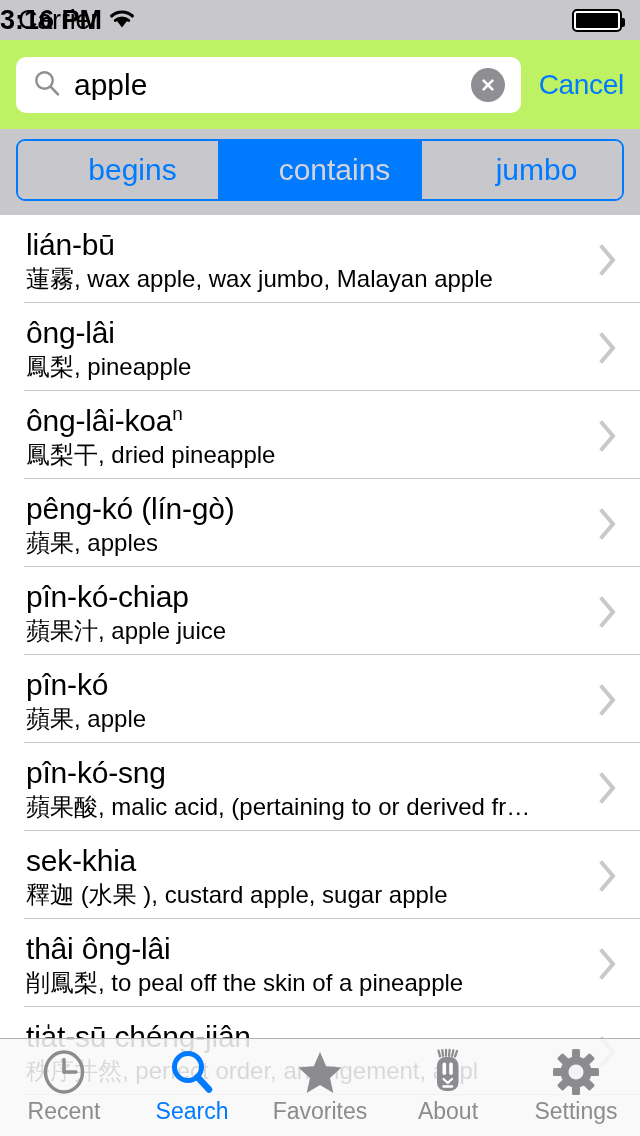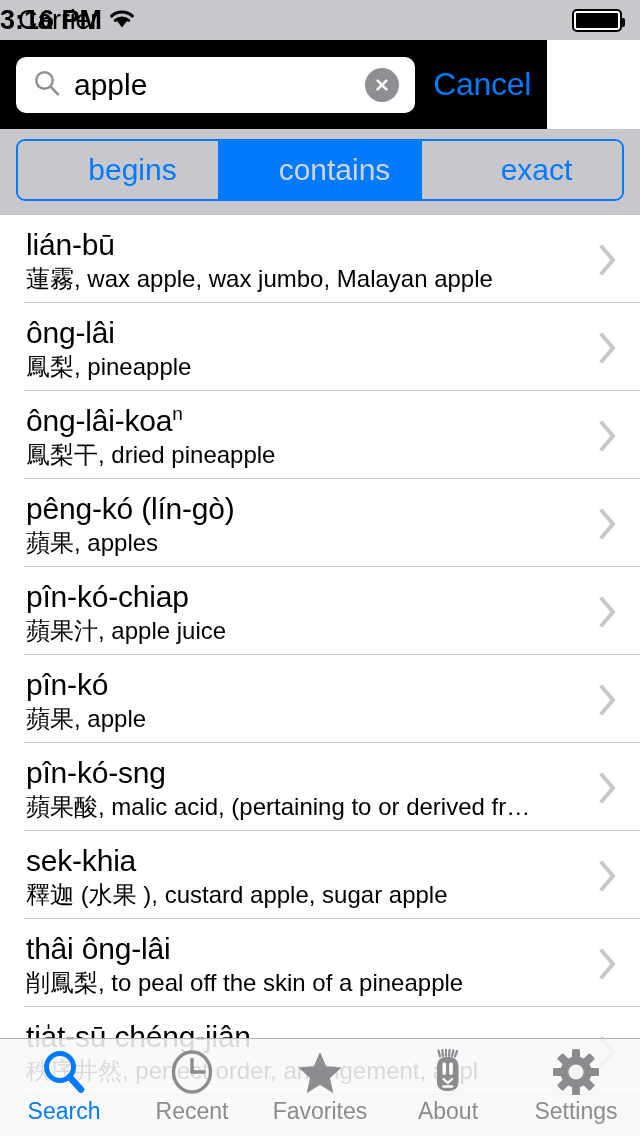--- a/index.html
+++ b/index.html
@@ -82,23 +82,23 @@
     width: 3px;
     height: 9px;
     background: #000;
     border-radius: 0 2px 2px 0;
   }
 
   
   .search-region {
     position: absolute;
     top: 40px; left: 0;
-    width: 547px;
+    width: 640px;
     height: 89px;
-    background: #000000;
+    background: #bef264;
     display: flex;
     align-items: center;
     box-sizing: border-box;
     padding: 0 16px;
   }
   .search-field {
     flex: 1 1 auto;
     height: 56px;
     background: #ffffff;
     border-radius: 10px;
@@ -124,21 +124,21 @@
     border-radius: 50%;
     background: #8e8e93;
     display: flex;
     align-items: center;
     justify-content: center;
     margin-right: 6px;
   }
   .cancel-btn {
     flex: 0 0 auto;
     margin-left: 18px;
-    font-size: 32px;
+    font-size: 28px;
     color: #007aff;
     white-space: nowrap;
     letter-spacing: -0.3px;
   }
 
   
   .segment-region {
     position: absolute;
     top: 129px; left: 0;
     width: 640px;
@@ -299,21 +299,21 @@
         </svg>
       </span>
     </div>
     <div class="cancel-btn">Cancel</div>
   </div>
 
   <div class="segment-region">
     <div class="segmented">
       <div class="segment">begins</div>
       <div class="segment selected">contains</div>
-      <div class="segment">exact</div>
+      <div class="segment">jumbo</div>
     </div>
   </div>
 
   <div class="list">
 
     <div class="row">
       <div class="headword"><span>lián-bū</span><span class="sup"></span></div>
       <div class="gloss">蓮霧, wax apple, wax jumbo, Malayan apple</div>
       <span class="chevron">
         <svg width="20" height="34" viewBox="0 0 20 34">
@@ -418,40 +418,40 @@
         <svg width="20" height="34" viewBox="0 0 20 34">
             <polyline points="4,4 15,17 4,30" stroke="#c7c7cc" stroke-width="4" fill="none" stroke-linecap="square"></polyline>
           </svg>
       </span>
       <div class="row-sep"></div>
     </div>
 
   </div>
 
   <div class="tab-bar">
-
-    <div class="tab active">
-      <span class="tab-icon">
-        <svg width="50" height="50" viewBox="0 0 50 50">
-          <circle cx="21" cy="20" r="13.5" stroke="#007aff" stroke-width="5" fill="none"></circle>
-          <line x1="30.5" y1="30" x2="42" y2="42.5" stroke="#007aff" stroke-width="6.5" stroke-linecap="round"></line>
-        </svg>
-      </span>
-      <span class="tab-label">Search</span>
-    </div>
 
     <div class="tab">
       <span class="tab-icon">
         <svg width="50" height="50" viewBox="0 0 50 50">
           <ellipse cx="25" cy="25" rx="18.5" ry="20" stroke="#8b8b90" stroke-width="3.4" fill="none"></ellipse>
           <line x1="25" y1="25" x2="25" y2="12.5" stroke="#8b8b90" stroke-width="3.4" stroke-linecap="round"></line>
           <line x1="25" y1="25" x2="37" y2="25" stroke="#8b8b90" stroke-width="3.4" stroke-linecap="round"></line>
         </svg>
       </span>
       <span class="tab-label">Recent</span>
+    </div>
+
+    <div class="tab active">
+      <span class="tab-icon">
+        <svg width="50" height="50" viewBox="0 0 50 50">
+          <circle cx="21" cy="20" r="13.5" stroke="#007aff" stroke-width="5" fill="none"></circle>
+          <line x1="30.5" y1="30" x2="42" y2="42.5" stroke="#007aff" stroke-width="6.5" stroke-linecap="round"></line>
+        </svg>
+      </span>
+      <span class="tab-label">Search</span>
     </div>
 
     <div class="tab">
       <span class="tab-icon">
         <svg width="50" height="50" viewBox="0 0 50 50">
           <polygon points="25,5 31.2,19.2 46.5,20.6 35,30.9 38.3,46 25,38 11.7,46 15,30.9 3.5,20.6 18.8,19.2" fill="#8b8b90"></polygon>
         </svg>
       </span>
       <span class="tab-label">Favorites</span>
     </div>

